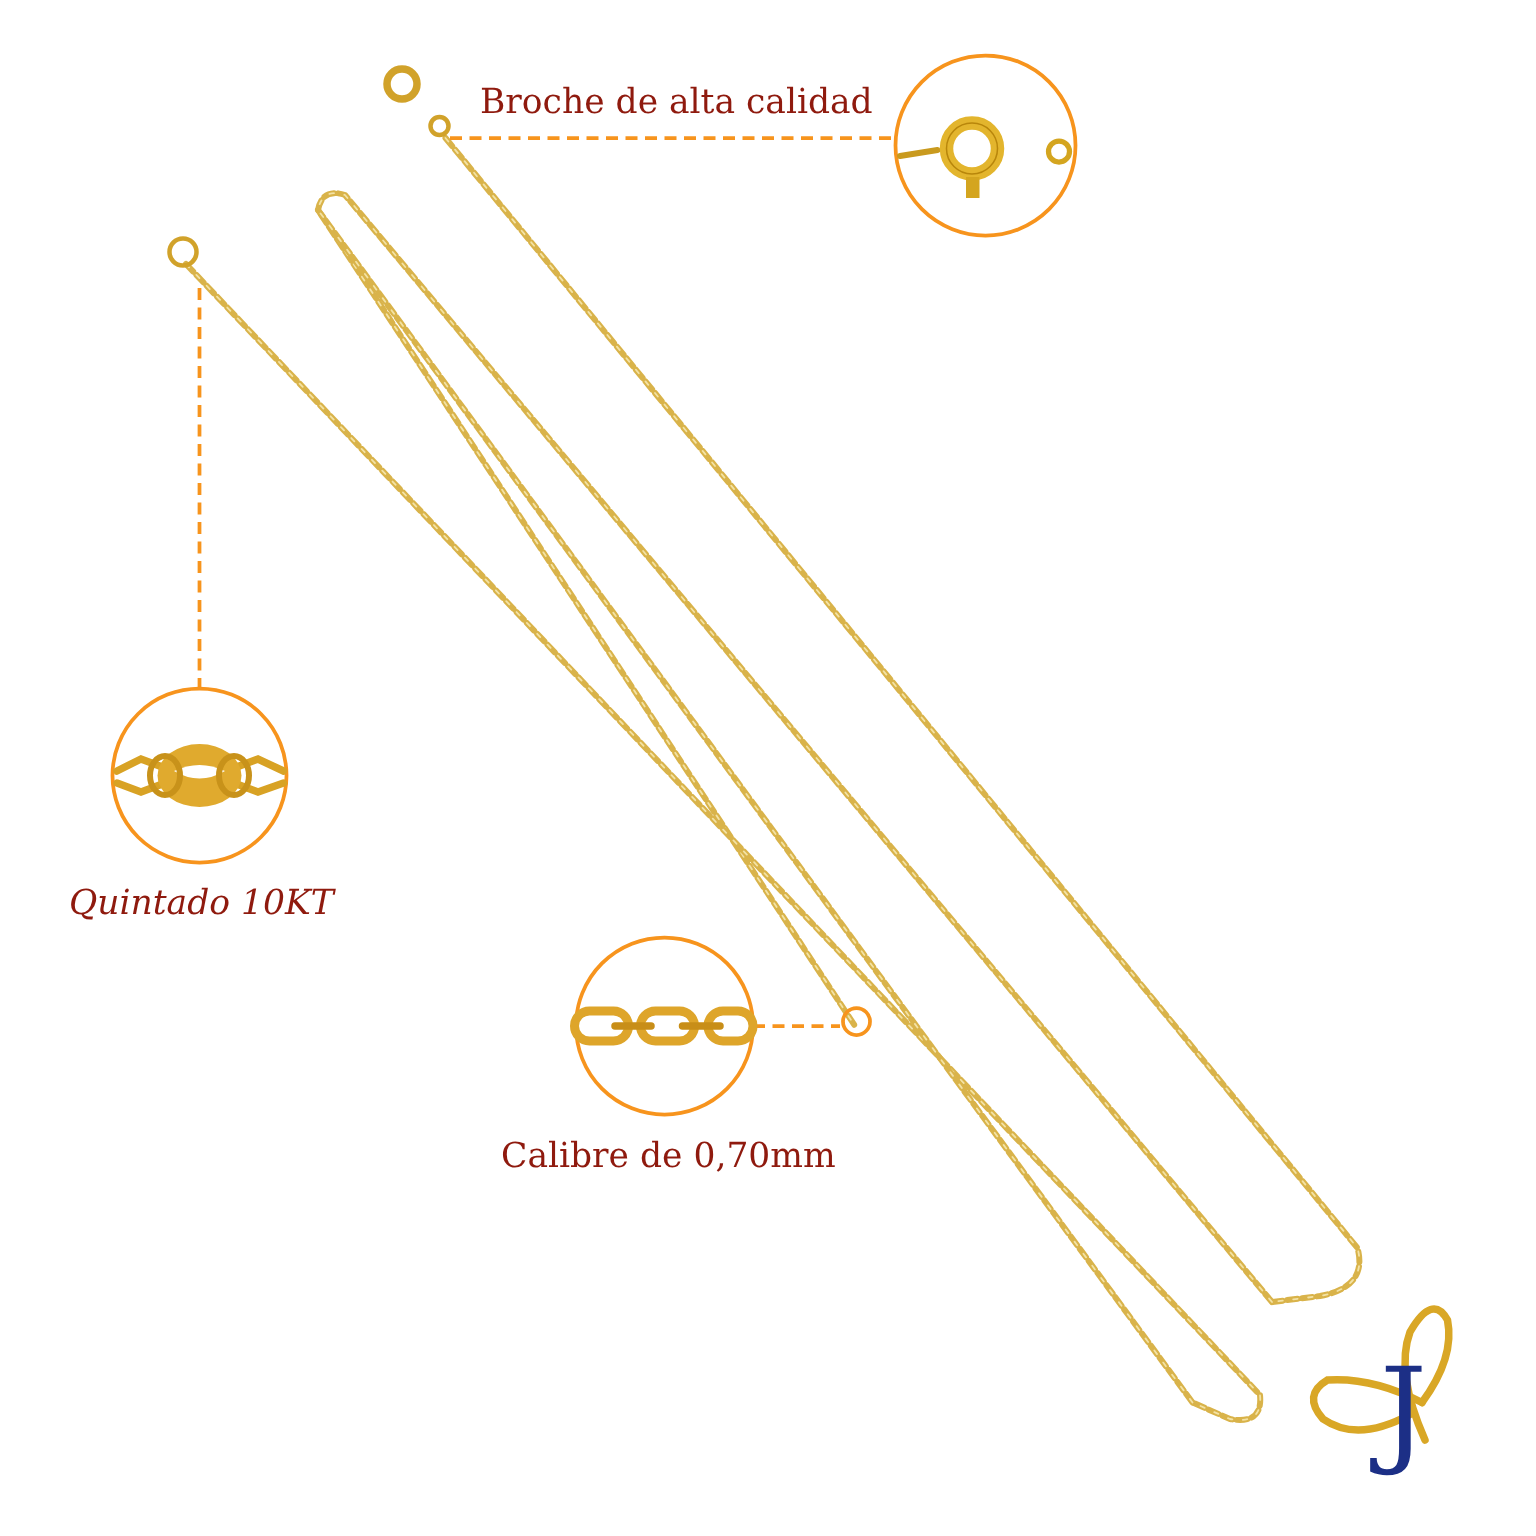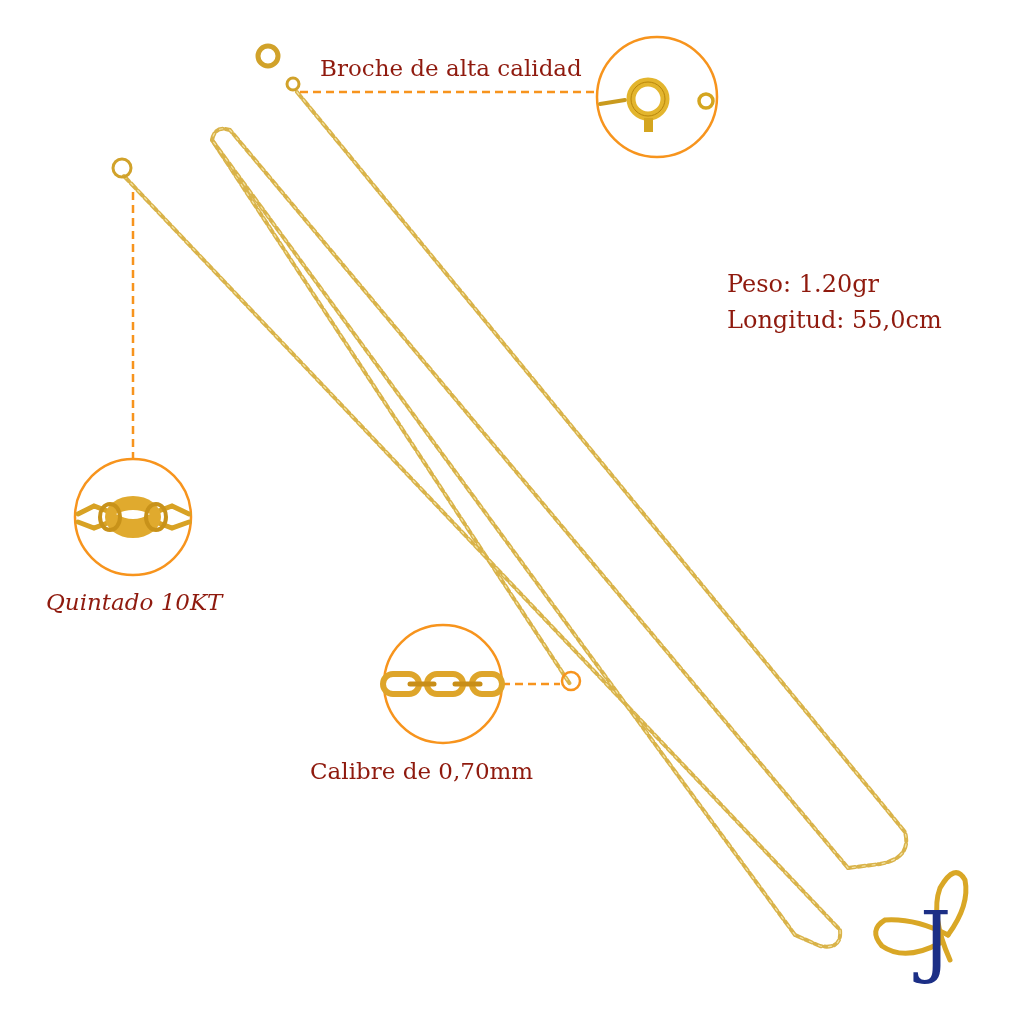--- a/index.html
+++ b/index.html
@@ -2,21 +2,21 @@
 <html><head>
 <meta charset="utf-8">
 <style>
   html,body{margin:0;padding:0;background:#ffffff;}
   #stage{position:relative;width:1024px;height:1024px;overflow:hidden;background:#fff;font-family:"DejaVu Serif","Liberation Serif",serif;}
   svg.layer{position:absolute;left:0;top:0;}
   .label{position:absolute;color:#8f1a0e;font-family:"DejaVu Serif","Liberation Serif",serif;white-space:nowrap;}
   .l-broche{left:320px;top:55px;font-size:23px;}
   .l-specs{left:727px;top:266px;font-size:24px;line-height:36px;}
   .l-quintado{left:46px;top:589px;font-size:23px;font-style:italic;}
-  .l-calibre{left:310px;top:758px;font-size:23px;}
+  .l-calibre{left:334px;top:758px;font-size:23px;}
   .logo-j{position:absolute;left:920px;top:902px;font-size:78px;color:#1c2f86;font-family:"DejaVu Serif","Liberation Serif",serif;line-height:78px;}
 </style>
 </head>
 <body>
 
 <div id="stage">
 
   <svg class="layer" width="1024" height="1024">
     <defs>
       <pattern id="links" patternUnits="userSpaceOnUse" width="14" height="14"></pattern>
@@ -80,20 +80,16 @@
       <line x1="455" y1="684" x2="480" y2="684" stroke="#c88e18" stroke-width="5"></line>
     </g>
 
     <g fill="none" stroke="#d9a726" stroke-width="5" stroke-linecap="round">
       <path d="M950 960 Q930 915 940 888 Q955 862 965 880 Q970 905 948 935"></path>
       <path d="M948 935 Q915 918 885 920 Q868 930 882 946 Q905 962 940 943"></path>
     </g>
   </svg>
 
   <div class="label l-broche">Broche de alta calidad</div>
-  <div class="label l-specs">
-    <div>Peso: 1.20gr</div>
-    <div>Longitud: 55,0cm</div>
-  </div>
   <div class="label l-quintado">Quintado 10KT</div>
   <div class="label l-calibre">Calibre de 0,70mm</div>
   <div class="logo-j">J</div>
 </div>
 
 </body></html>

